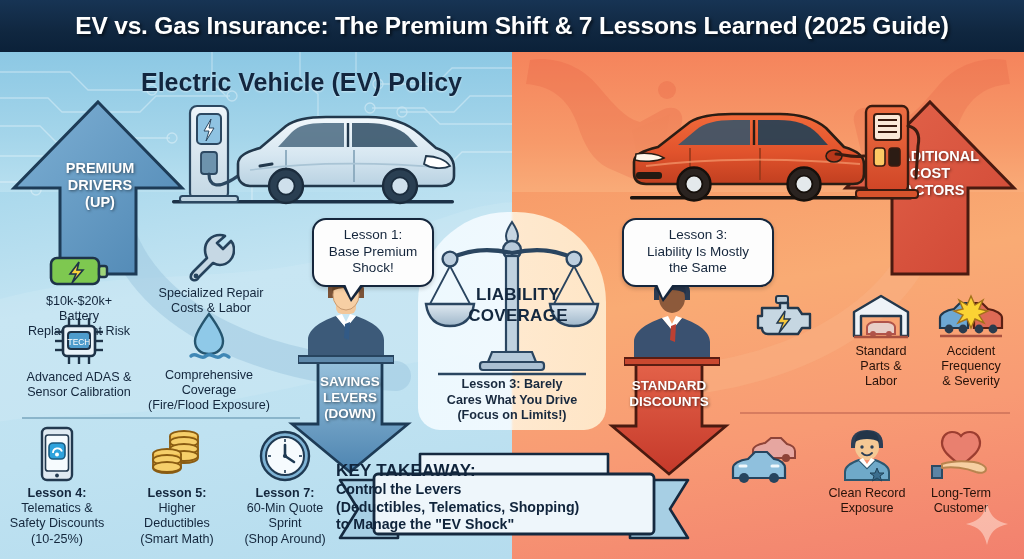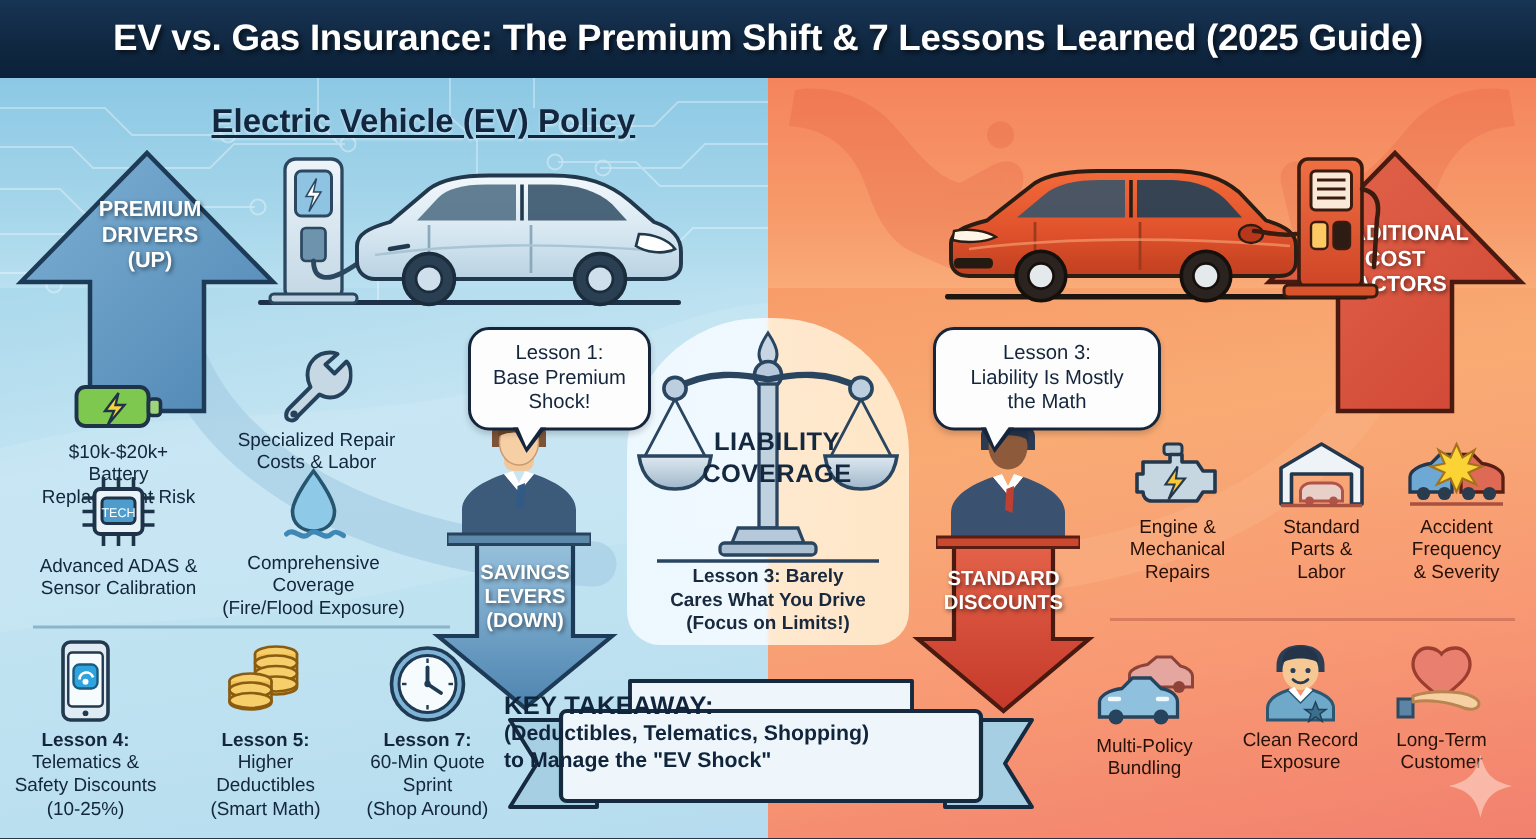--- a/index.html
+++ b/index.html
@@ -23,32 +23,32 @@
   .hero-band{position:absolute;top:0;left:0;width:100%;height:140px;}
   .half.left .hero-band{background:linear-gradient(180deg,#8cc8e4 0%,#a4d5ea 60%,#b9e0f0 100%);}
   .half.right .hero-band{background:linear-gradient(180deg,#f5845c 0%,#f79a6a 65%,#f9ab78 100%);}
 
   
   .circuit{position:absolute;inset:0;opacity:.45;}
   
   .nozzles{position:absolute;top:0;left:0;width:512px;height:150px;opacity:.30;}
 
   
-  .sec-title{position:absolute;font-size:22px;font-weight:bold;color:#12263f;
-    text-shadow:0 1px 2px rgba(255,255,255,.5);white-space:nowrap;z-index:12;text-decoration:underline;}
+  .sec-title{position:absolute;font-size:25px;font-weight:bold;color:#12263f;
+    text-shadow:0 1px 2px rgba(255,255,255,.5);white-space:nowrap;z-index:12;}
   #ev-title{left:141px;top:68px;}
   #gas-title{left:659px;top:68px;color:#241008;}
 
   
   .bigarrow{position:absolute;z-index:9;}
   .bigarrow .lbl{position:absolute;width:100%;text-align:center;color:#fff;
     font-weight:bold;font-size:14.5px;line-height:17px;text-shadow:1px 1px 3px rgba(0,0,0,.55);}
 
   #premium-arrow{left:8px;top:96px;width:180px;height:180px;}
-  #premium-arrow .lbl{top:36px;left:2px;}
+  #premium-arrow .lbl{top:64px;left:2px;}
 
   #traditional-arrow{left:840px;top:96px;width:180px;height:180px;}
   #traditional-arrow .lbl{top:52px;left:0px;}
 
   #savings-arrow{left:288px;top:352px;width:124px;height:124px;}
   #savings-arrow .lbl{top:22px;font-size:13.5px;line-height:16px;}
 
   #discount-arrow{left:608px;top:358px;width:122px;height:118px;}
   #discount-arrow .lbl{top:20px;font-size:13.5px;line-height:16px;}
 
@@ -457,21 +457,21 @@
   </svg>
 
   <div class="bubble" id="bubble-l1">
     <span>Lesson 1:</span><br>
     <span>Base Premium</span><br>
     <span>Shock!</span>
   </div>
   <div class="bubble" id="bubble-l3">
     <span>Lesson 3:</span><br>
     <span>Liability Is Mostly</span><br>
-    <span>the Math</span>
+    <span>the Same</span>
   </div>
 
   <div class="bigarrow" id="savings-arrow">
     <svg width="124" height="124" viewBox="0 0 124 124">
       <defs>
           <linearGradient id="savG" x1="0" y1="0" x2="0" y2="1">
         <stop offset="0" stop-color="#9cc5df"></stop>
             <stop offset="100%" stop-color="#4d84b0"></stop>
           </linearGradient>
         </defs>
@@ -501,25 +501,20 @@
   </div>
 
   <div class="feat right" style="left:722px;top:286px;">
     <div class="ico">
       <svg width="62" height="46" viewBox="0 0 62 46">
         <rect x="22" y="2" width="12" height="7" rx="2" fill="#b9c9d4" stroke="#23384c" stroke-width="2"></rect>
         <path d="M8 14 L26 14 L26 9 L34 9 L34 14 L44 14 L48 20 L56 20 L56 34 L48 34 L44 40 L14 40 C10 40 8 37 8 34 L4 34 L4 22 L8 22 Z" fill="#c6d7e2" stroke="#23384c" stroke-width="2.4" stroke-linejoin="round"></path>
         <path d="M31 17 l-8 12 h6 l-4 10 11 -14 h-6 z" fill="#f7c83c" stroke="#23384c" stroke-width="1.4"></path>
       </svg>
     </div>
-    <div class="cap">
-      <span>Engine &amp;</span><br>
-      <span>Mechanical</span><br>
-      <span>Repairs</span>
-    </div>
   </div>
 
   <div class="feat right" style="left:818px;top:286px;">
     <div class="ico">
       <svg width="62" height="46" viewBox="0 0 62 46">
         <path d="M4 18 L31 2 L58 18 L58 42 L51 42 L51 22 L11 22 L11 42 L4 42 Z" fill="#eef3f7" stroke="#23384c" stroke-width="2.4" stroke-linejoin="round"></path>
         <path d="M17 40 L17 33 C17 31 20 28 24 28 L38 28 C42 28 45 31 45 33 L45 40 Z" fill="#e8cfc8" stroke="#b0544a" stroke-width="2"></path>
         <circle cx="23" cy="40" r="3" fill="#b0544a"></circle>
           <circle cx="39" cy="40" r="3" fill="#b0544a"></circle>
         <line x1="4" y1="43" x2="58" y2="43" stroke="#a9513f" stroke-width="2.4"></line>
@@ -556,24 +551,20 @@
     <div class="ico">
       <svg width="68" height="50" viewBox="0 0 68 50">
         <path d="M24 22 L24 14 C24 11 29 8 36 7 L42 2 L52 2 L58 8 C63 9 66 12 66 15 L66 22 Z" fill="#e6a6a0" stroke="#8e4338" stroke-width="2"></path>
         <circle cx="33" cy="22" r="4" fill="#8e4338"></circle>
           <circle cx="57" cy="22" r="4" fill="#8e4338"></circle>
         <path d="M4 42 L4 32 C4 28 10 24 19 23 L26 16 L38 16 L45 23 C52 24 56 28 56 32 L56 42 Z" fill="#8fc0dd" stroke="#26445e" stroke-width="2.2"></path>
         <path d="M11 30 L17 30 M43 30 L49 30" stroke="#f0f8fc" stroke-width="3" stroke-linecap="round"></path>
         <circle cx="15" cy="42" r="5" fill="#26445e"></circle>
           <circle cx="45" cy="42" r="5" fill="#26445e"></circle>
       </svg>
-    </div>
-    <div class="cap">
-      <span>Multi-Policy</span><br>
-      <span>Bundling</span>
     </div>
   </div>
 
   <div class="feat right" style="left:804px;top:428px;">
     <div class="ico">
       <svg width="56" height="54" viewBox="0 0 56 54">
         <path d="M12 16 C12 6 19 2 28 2 C37 2 44 6 44 16 L44 20 L12 20 Z" fill="#2c3e55"></path>
         <ellipse cx="28" cy="19" rx="12" ry="13" fill="#f5c894"></ellipse>
         <path d="M16 14 C16 6 21 3 28 3 C35 3 40 6 40 14 C35 10 21 10 16 14 Z" fill="#243549"></path>
         <circle cx="23" cy="19" r="1.7" fill="#2c3e55"></circle>
@@ -643,20 +634,21 @@
 
       <path d="M4 28 L62 28 L62 86 L4 86 L22 57 Z" fill="#a7cfe4" stroke="#15293f" stroke-width="2.6" stroke-linejoin="round"></path>
       <path d="M352 28 L294 28 L294 86 L352 86 L334 57 Z" fill="#a7cfe4" stroke="#15293f" stroke-width="2.6" stroke-linejoin="round"></path>
 
       <path d="M84 2 L272 2 L272 26 L84 26 Z" fill="#eef6fb" stroke="#15293f" stroke-width="2.6" stroke-linejoin="round" rx="5"></path>
 
       <rect x="38" y="22" width="280" height="60" rx="4" fill="#eef6fb" stroke="#15293f" stroke-width="2.8"></rect>
     </svg>
     <div class="txt">
       <div class="kt">KEY TAKEAWAY:</div>
+      <div class="ln">Control the Levers</div>
       <div class="ln">(Deductibles, Telematics, Shopping)</div>
       <div class="ln">to Manage the "EV Shock"</div>
     </div>
   </div>
 
   <svg id="sparkle" width="46" height="46" viewBox="0 0 46 46">
     <path d="M23 2 C26 15 31 20 44 23 C31 26 26 31 23 44 C20 31 15 26 2 23 C15 20 20 15 23 2 Z" fill="#ffe2d8"></path>
   </svg>
 
 </div>

